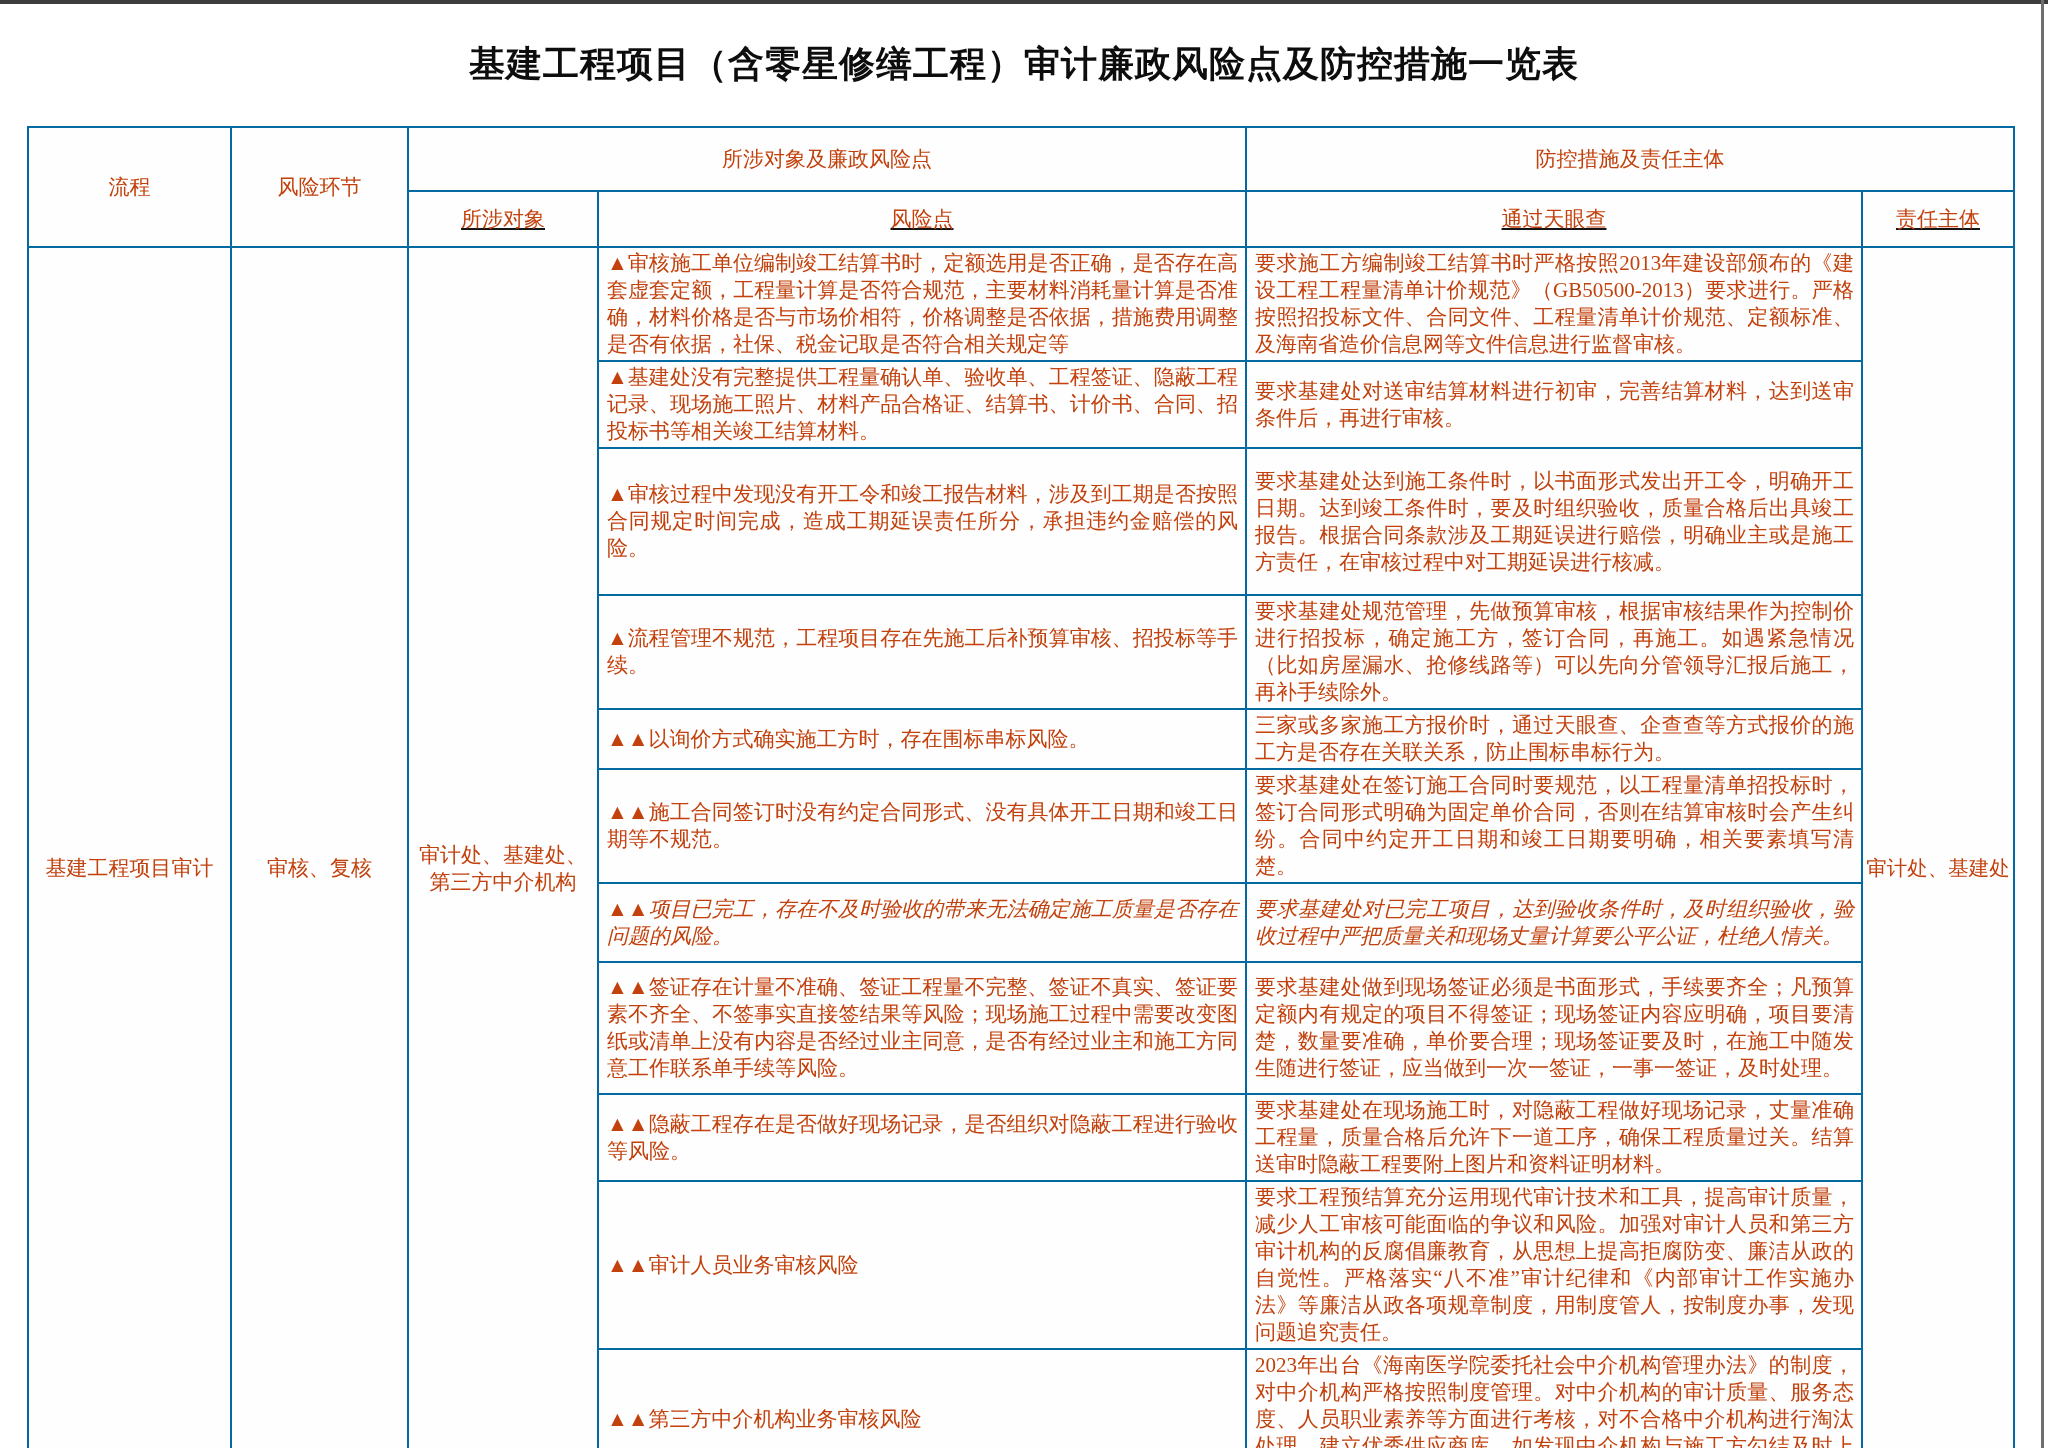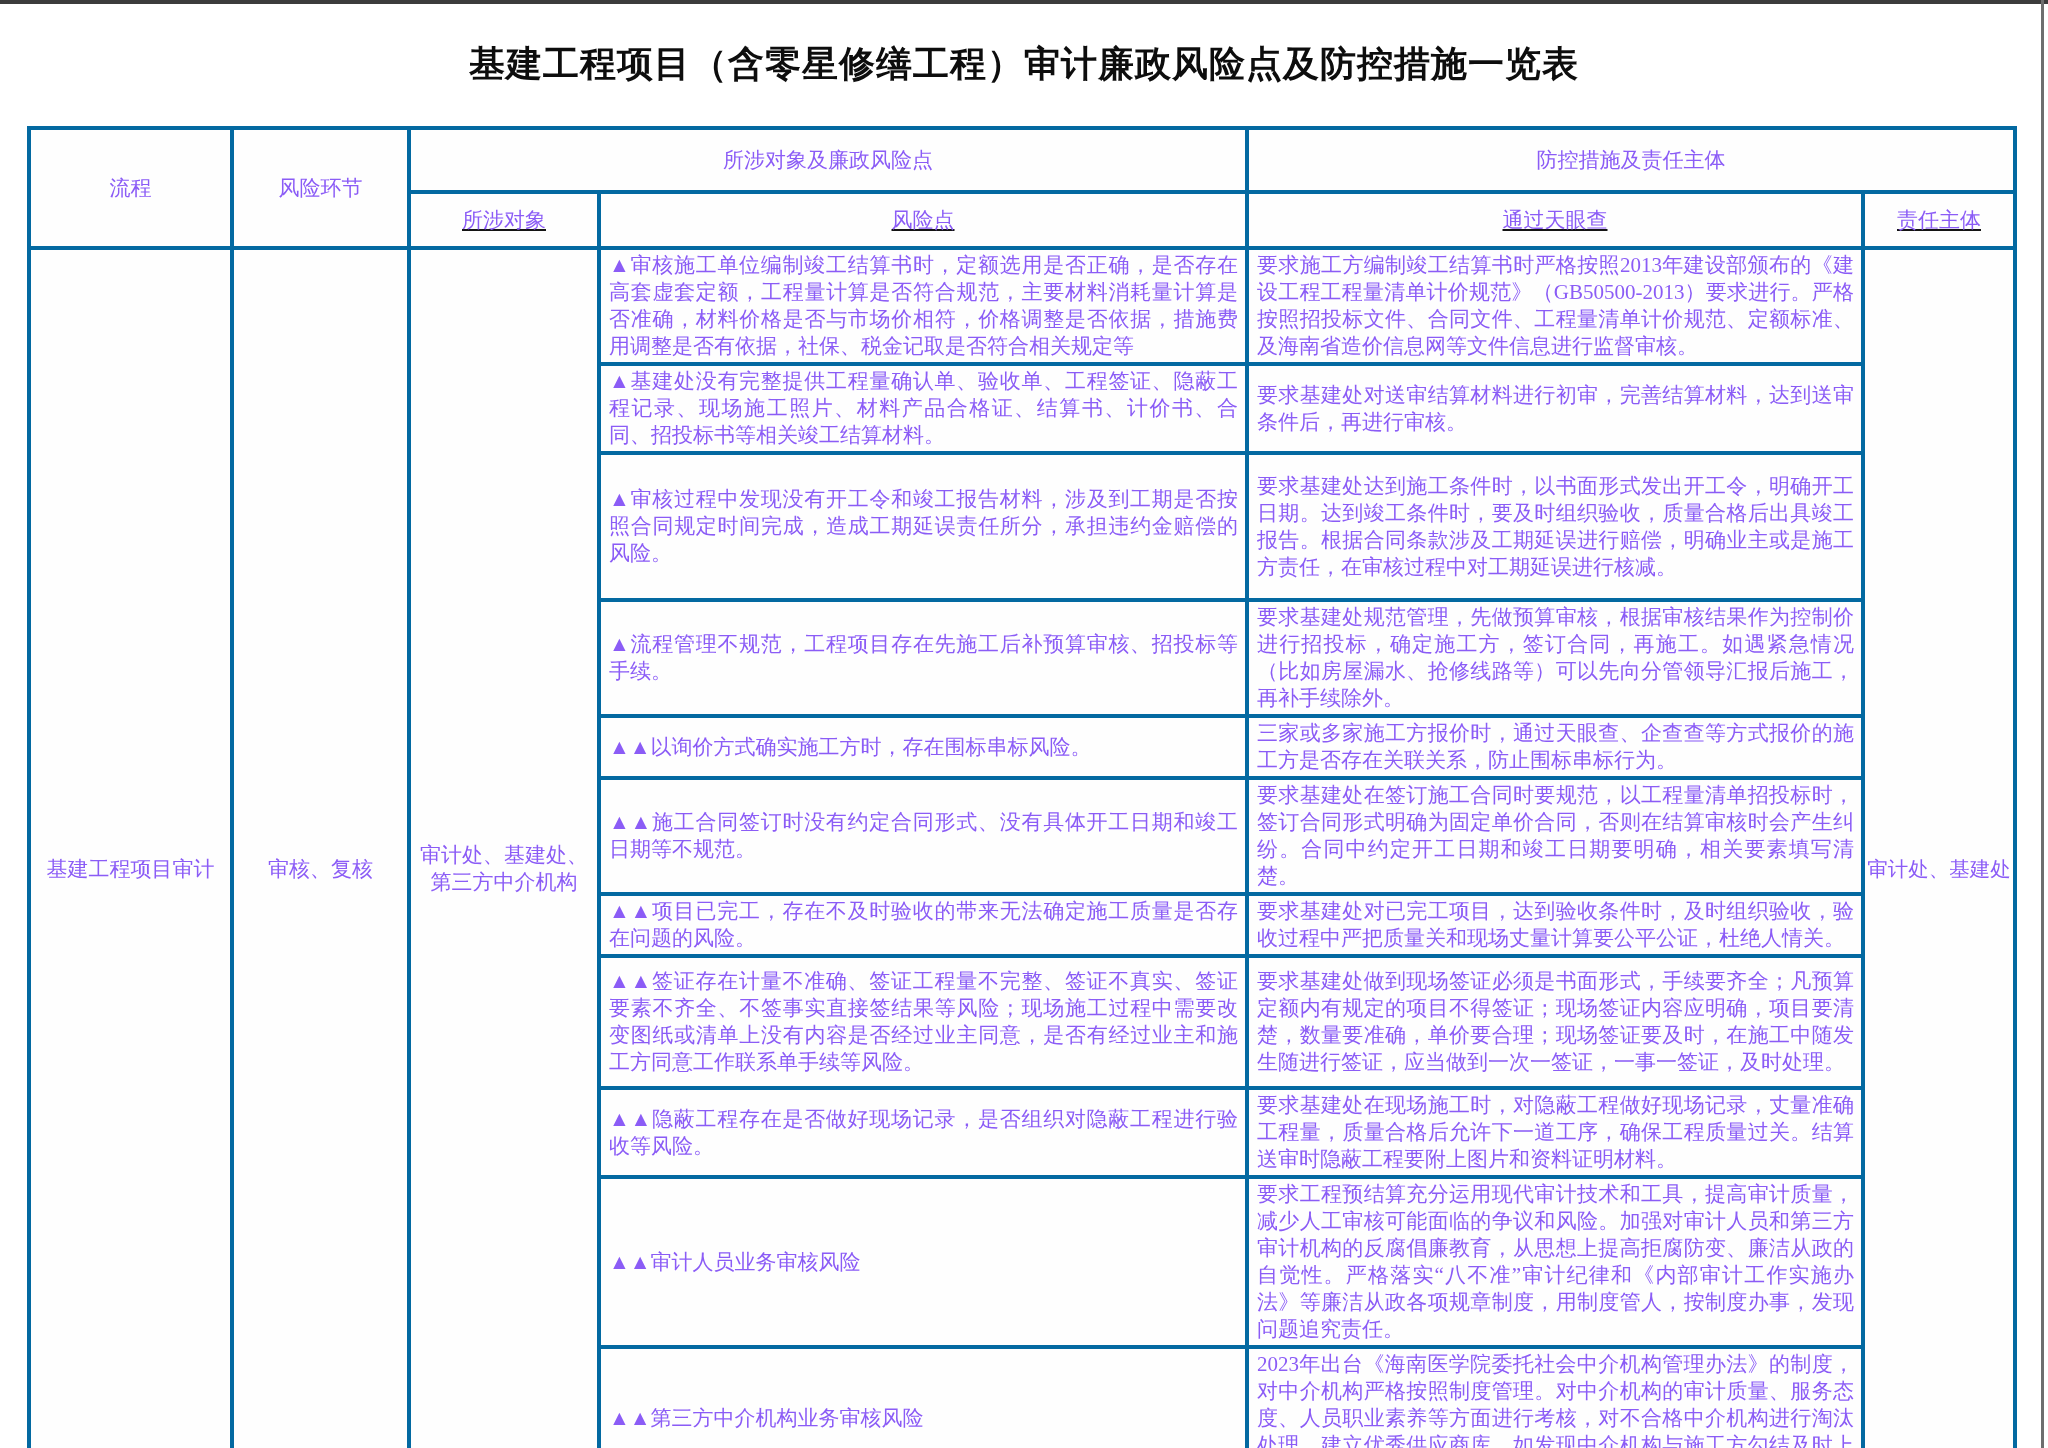--- a/index.html
+++ b/index.html
@@ -24,25 +24,25 @@
     border-collapse:collapse; table-layout:fixed;
     background:#fefefe;
   }
   table.risk-table col.c1 { width:203px; }
   table.risk-table col.c2 { width:177px; }
   table.risk-table col.c3 { width:190px; }
   table.risk-table col.c4 { width:648px; }
   table.risk-table col.c5 { width:616px; }
   table.risk-table col.c6 { width:152px; }
   th, td {
-    border:4px solid #0369a1;
+    border:2px solid #0369a1;
     font-size:21px; line-height:27px;
     vertical-align:middle;
     font-weight:normal;
-    color:#8b5cf6;
+    color:#c2410c;
   }
   th { text-align:center; padding:3px 4px; }
   td.center { text-align:center; padding:3px 4px; }
   td.text { text-align:justify; padding:2px 7px 2px 8px; }
   td.nowrap { white-space:nowrap; font-size:20.5px; padding:3px 1px; }
 </style>
 </head>
 <body>
 
 <div class="artifact-top"></div>
@@ -95,21 +95,21 @@
       <td class="text">要求基建处规范管理，先做预算审核，根据审核结果作为控制价进行招投标，确定施工方，签订合同，再施工。如遇紧急情况（比如房屋漏水、抢修线路等）可以先向分管领导汇报后施工，再补手续除外。</td>
     </tr>
     <tr style="height:56px;">
       <td class="text">▲▲以询价方式确实施工方时，存在围标串标风险。</td>
       <td class="text">三家或多家施工方报价时，通过天眼查、企查查等方式报价的施工方是否存在关联关系，防止围标串标行为。</td>
     </tr>
     <tr style="height:106px;">
       <td class="text">▲▲施工合同签订时没有约定合同形式、没有具体开工日期和竣工日期等不规范。</td>
       <td class="text">要求基建处在签订施工合同时要规范，以工程量清单招投标时，签订合同形式明确为固定单价合同，否则在结算审核时会产生纠纷。合同中约定开工日期和竣工日期要明确，相关要素填写清楚。</td>
     </tr>
-    <tr style="height:60px;">
+    <tr style="height:79px;font-style:italic;">
       <td class="text">▲▲项目已完工，存在不及时验收的带来无法确定施工质量是否存在问题的风险。</td>
       <td class="text">要求基建处对已完工项目，达到验收条件时，及时组织验收，验收过程中严把质量关和现场丈量计算要公平公证，杜绝人情关。</td>
     </tr>
     <tr style="height:132px;">
       <td class="text">▲▲签证存在计量不准确、签证工程量不完整、签证不真实、签证要素不齐全、不签事实直接签结果等风险；现场施工过程中需要改变图纸或清单上没有内容是否经过业主同意，是否有经过业主和施工方同意工作联系单手续等风险。</td>
       <td class="text">要求基建处做到现场签证必须是书面形式，手续要齐全；凡预算定额内有规定的项目不得签证；现场签证内容应明确，项目要清楚，数量要准确，单价要合理；现场签证要及时，在施工中随发生随进行签证，应当做到一次一签证，一事一签证，及时处理。</td>
     </tr>
     <tr style="height:82px;">
       <td class="text">▲▲隐蔽工程存在是否做好现场记录，是否组织对隐蔽工程进行验收等风险。</td>
       <td class="text">要求基建处在现场施工时，对隐蔽工程做好现场记录，丈量准确工程量，质量合格后允许下一道工序，确保工程质量过关。结算送审时隐蔽工程要附上图片和资料证明材料。</td>

